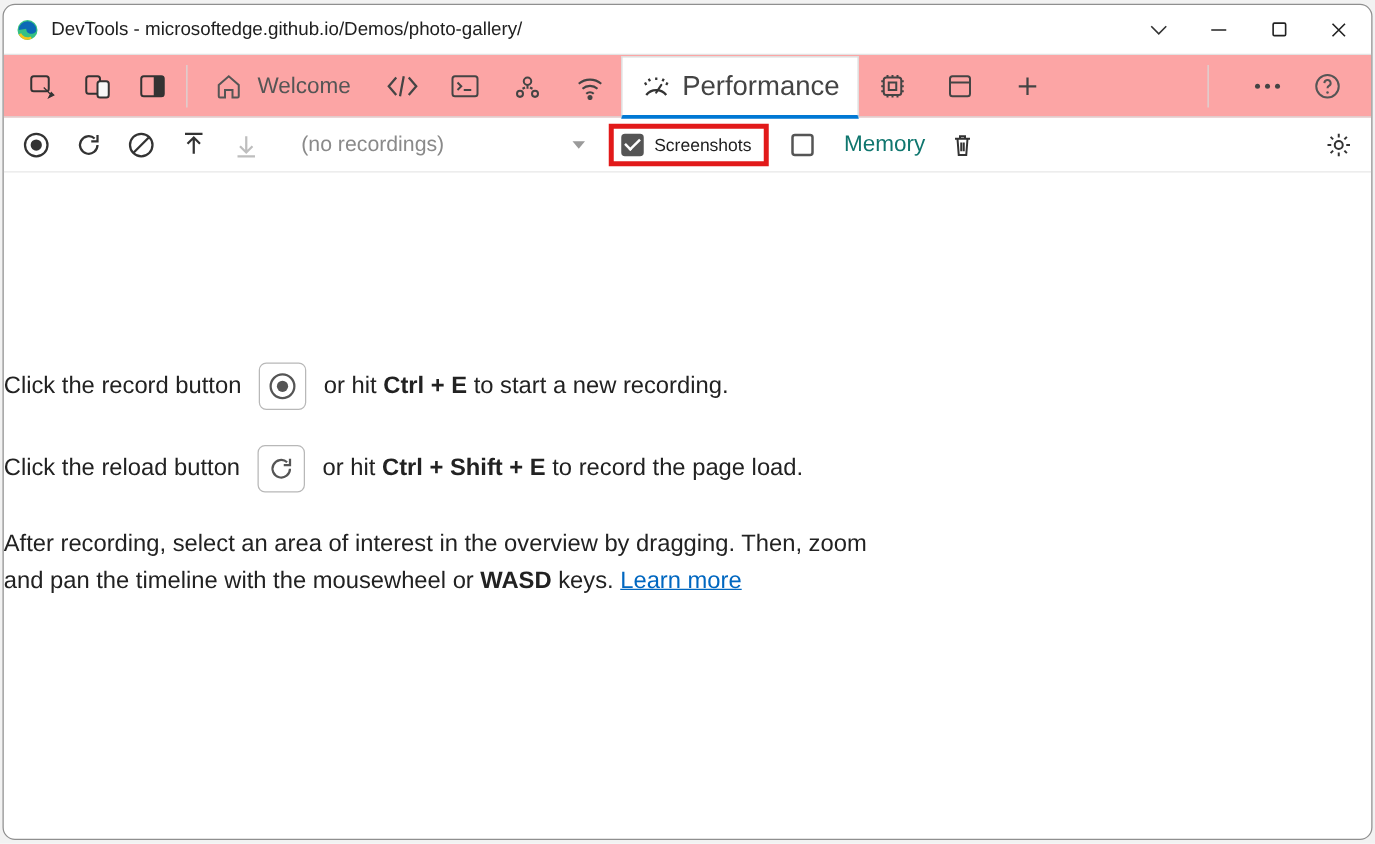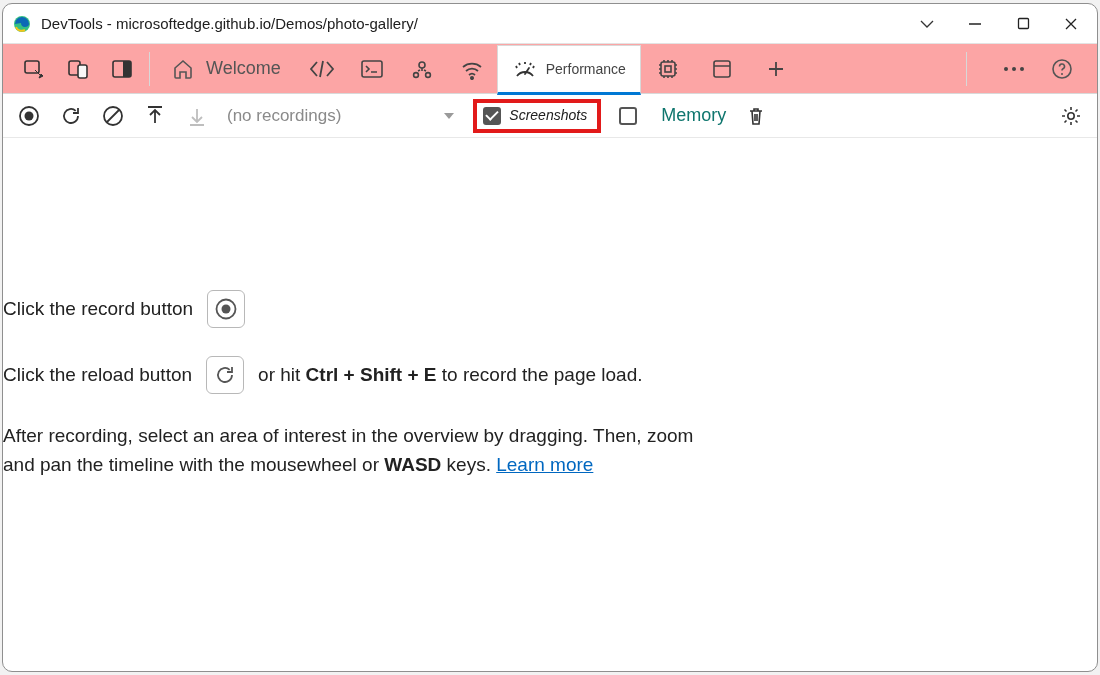--- a/index.html
+++ b/index.html
@@ -82,21 +82,21 @@
     height: 34px;
     background: #d8d8d8;
     margin: 0 4px;
   }
   .tab {
     display: flex;
     align-items: center;
     gap: 8px;
     padding: 0 14px;
     height: 50px;
-    font-size: 14px;
+    font-size: 22px;
     color: #444;
   }
   .tab.active {
     background: #ffffff;
     border-top: 1px solid #d9d9d9;
     border-left: 1px solid #d9d9d9;
     border-right: 1px solid #d9d9d9;
     border-bottom: 3px solid #0078d4;
     position: relative;
     top: 1px;
@@ -132,20 +132,21 @@
     align-items: center;
     justify-content: center;
     color: #333;
   }
   .tb-label {
     color: #8a8a8a;
     font-size: 17px;
     display: flex;
     align-items: center;
     gap: 6px;
+    margin-left: 14px;
   }
   .dropdown-caret {
     color:#8a8a8a;
     margin-left: 84px;
   }
   .checkbox {
     width: 18px; height: 18px;
     border: 2px solid #555;
     border-radius: 3px;
     display: inline-flex;
@@ -168,23 +169,22 @@
     display: flex;
     align-items: center;
     gap: 24px;
     font-size: 18px;
     color: #0f766e;
   }
   .highlight-box {
     border: 4px solid #e21a1a;
     padding: 4px 10px 4px 6px;
     display: flex;
-    align-items: flex-start;
+    align-items: center;
     gap: 8px;
-    font-style: italic;
   }
   .toolbar .spacer { flex:1; }
   .gear { margin-left: auto; }
 
   
   .main {
     flex: 1;
     display: flex;
     align-items: center;
     padding-bottom: 40px;
@@ -427,20 +427,23 @@
 
   <div class="main">
     <div class="content">
       <div class="row">
         <span class="seg">Click the record button</span>
         <span class="mini-btn">
           <svg width="24" height="24" viewBox="0 0 24 24">
               <circle cx="12" cy="12" r="9.5" fill="none" stroke="#555" stroke-width="1.8"></circle>
               <circle cx="12" cy="12" r="4.5" fill="#555"></circle>
             </svg>
+        </span>
+        <span class="seg">
+          <span>or hit </span><b>Ctrl + E</b><span> to start a new recording.</span>
         </span>
       </div>
 
       <div class="row">
         <span class="seg">Click the reload button</span>
         <span class="mini-btn">
           <svg width="24" height="24" viewBox="0 0 24 24" fill="none" stroke="#555" stroke-width="1.8">
               <path d="M19 12a7 7 0 1 1-2.3-5.2"></path>
               <path d="M19 4v5h-5"></path>
             </svg>

